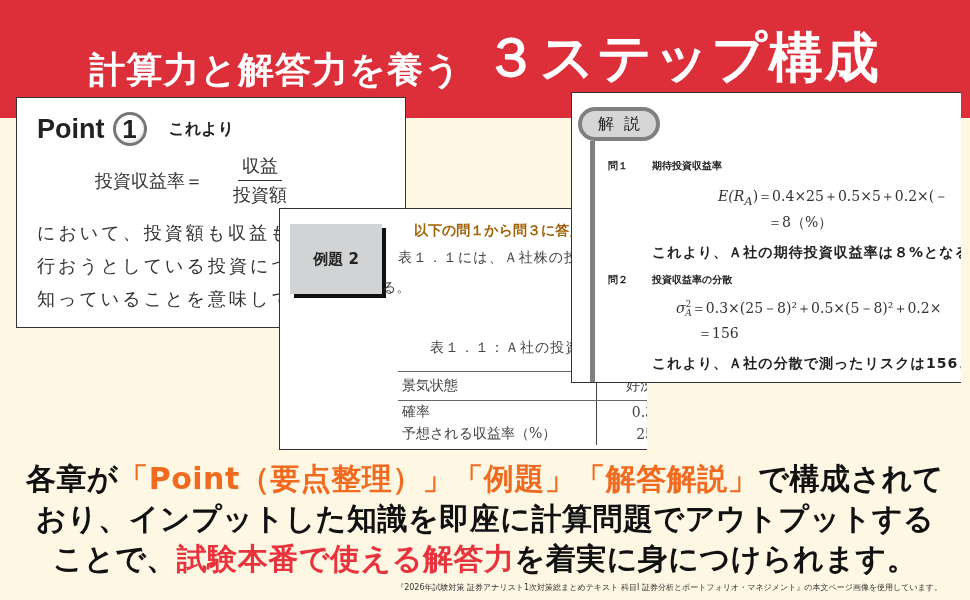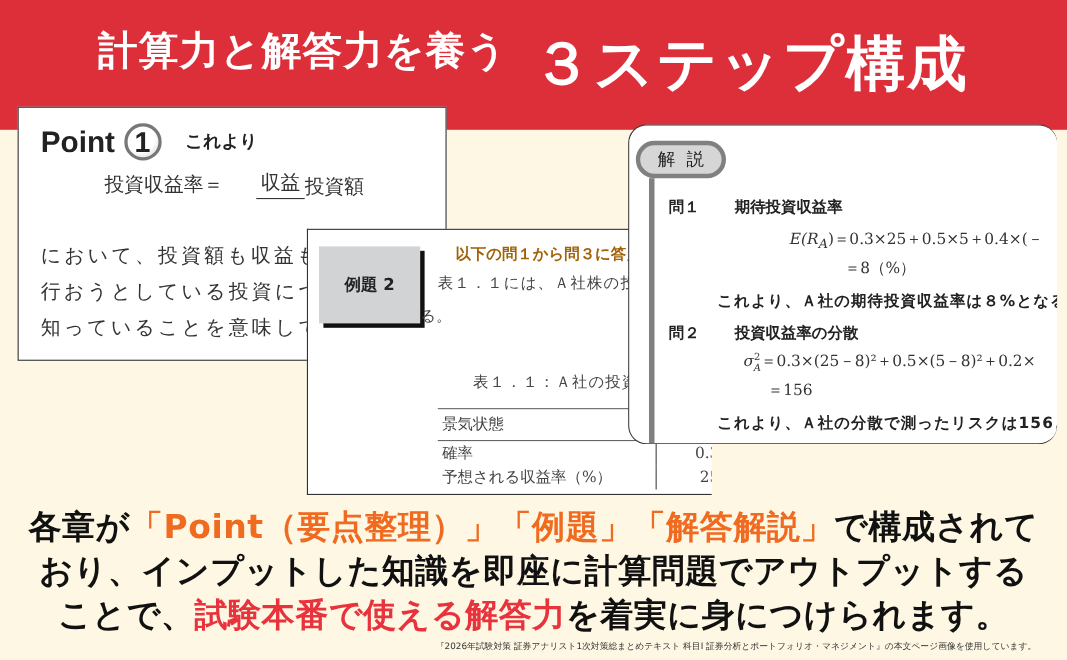--- a/index.html
+++ b/index.html
@@ -9,21 +9,21 @@
       background: #fdf7e3;
       font-family: "DejaVu Sans", "Liberation Sans", sans-serif;
       color: #1a1a1a;
     }
     .banner {
       position: absolute; left: 0; top: 0; width: 970px; height: 118px;
       background: #dc2f3a;
     }
     .banner-title {
       position: absolute; left: 0; top: 22px; width: 970px;
-      display: flex; align-items: flex-start; justify-content: center;
+      display: flex; align-items: flex-end; justify-content: center;
       color: #fff; font-weight: bold; white-space: nowrap;
     }
     .banner-title .lead { font-size: 36px; letter-spacing: 1px; }
     .banner-title .big { font-size: 54px; margin-left: 22px; letter-spacing: 2px; }
 
     .page {
       position: absolute; background: #fff; border: 1.5px solid #333;
       overflow: hidden;
     }
     
@@ -31,21 +31,21 @@
     .point-head { position: absolute; left: 20px; top: 14px; display: flex; align-items: center; }
     .point-word { font-family: "Liberation Sans", sans-serif; font-weight: bold; font-size: 27px; color: #222; }
     .point-num {
       width: 34px; height: 34px; border-radius: 50%; margin-left: 8px;
       border: 3px solid #777; background: radial-gradient(circle at 40% 35%, #fff 55%, #ccc);
       display: flex; align-items: center; justify-content: center;
       font-family: "Liberation Sans", sans-serif; font-weight: bold; font-size: 26px; color: #222;
     }
     .point-title { margin-left: 22px; font-size: 16px; font-weight: bold; color: #222; }
     .formula { position: absolute; left: 78px; top: 56px; display: flex; align-items: center; font-family: "DejaVu Serif", serif; font-size: 18px; color: #333; gap: 20px; }
-    .frac { display: inline-flex; flex-direction: row; align-items: center; margin-left: 10px; }
+    .frac { display: inline-flex; flex-direction: column; align-items: center; margin-left: 10px; }
     .frac .num { padding: 0 4px 2px; border-bottom: 1px solid #333; }
     .frac .den { padding-top: 2px; }
     .body-lines { position: absolute; left: 20px; top: 118px; font-family: "DejaVu Serif", serif; font-size: 18px; color: #333; line-height: 33px; letter-spacing: 3px; white-space: nowrap; }
 
     
     .p2 { left: 279px; top: 208px; width: 368px; height: 242px; border-right: none; }
     .ex-badge {
       position: absolute; left: 10px; top: 15px; width: 92px; height: 70px;
       background: #d1d3d4; box-shadow: 4px 4px 0 #111;
       display: flex; align-items: center; justify-content: center;
@@ -54,29 +54,29 @@
     .ex-q { position: absolute; left: 134px; top: 13px; font-weight: bold; font-size: 14px; color: #a16207; white-space: nowrap; }
     .ex-l2 { position: absolute; left: 118px; top: 40px; font-family: "DejaVu Serif", serif; font-size: 14px; color: #444; white-space: nowrap; letter-spacing: 1px; }
     .ex-l3 { position: absolute; left: 102px; top: 70px; font-family: "DejaVu Serif", serif; font-size: 14px; color: #444; }
     .ex-caption { position: absolute; left: 150px; top: 130px; font-family: "DejaVu Serif", serif; font-size: 14px; color: #444; white-space: nowrap; letter-spacing: 1px; }
     .ex-table { position: absolute; left: 118px; top: 162px; width: 260px; font-family: "DejaVu Serif", serif; font-size: 14px; color: #444; border-collapse: collapse; }
     .ex-table td { padding: 2px 4px; white-space: nowrap; }
     .ex-table tr.hdr td { border-top: 1.5px solid #666; border-bottom: 1.5px solid #666; height: 29px; margin-left: 48px; }
     .ex-table td.v { border-left: 1px solid #444; text-align: right; width: 62px; }
 
     
-    .p3 { left: 571px; top: 113px; width: 390px; height: 291px; border-right: none; border-radius: 17px; }
+    .p3 { left: 571px; top: 92px; width: 390px; height: 291px; border-right: none; }
     .kai-pill {
       position: absolute; left: 6px; top: 14px; width: 82px; height: 34px;
       border: 4px solid #808080; border-radius: 18px; background: #d6d6d6;
       display: flex; align-items: center; justify-content: center;
       font-size: 16px; color: #222; letter-spacing: 10px; padding-left: 10px;
     }
     .kai-bar { position: absolute; left: 18px; top: 48px; width: 5px; height: 250px; background: #808080; }
-    .q-row { position: absolute; left: 36px; display: flex; font-weight: bold; font-size: 14px; color: #222; white-space: nowrap; gap: 16px; }
+    .q-row { position: absolute; left: 36px; display: flex; font-weight: bold; font-size: 10px; color: #222; white-space: nowrap; }
     .q-row .q-no { width: 44px; }
     .math { position: absolute; font-family: "DejaVu Serif", serif; font-size: 14px; color: #333; white-space: nowrap; }
     .math i { font-style: italic; }
     .note { position: absolute; left: 80px; font-weight: bold; font-size: 14px; color: #222; white-space: nowrap; letter-spacing: 1px; }
 
     
     .copy { position: absolute; left: 0; width: 970px; text-align: center; font-weight: bold; font-size: 30px; color: #111; white-space: nowrap; letter-spacing: 0.5px; }
     .copy .orange { color: #f06a20; }
     .copy .red { color: #e8323c; }
     .c1 { top: 459px; }
@@ -139,21 +139,21 @@
 
 <div class="page p3">
   <div class="kai-pill">解説</div>
   <div class="kai-bar"></div>
 
   <div class="q-row" style="top:66px">
     <span class="q-no">問１</span>
     <span>期待投資収益率</span>
   </div>
   <div class="math" style="left:146px; top:95px">
-    <i>E(R</i><sub><i>A</i></sub><span>)＝0.3×25＋0.5×5＋0.4×(－</span>
+    <i>E(R</i><sub><i>A</i></sub><span>)＝0.4×25＋0.5×5＋0.2×(－</span>
   </div>
   <div class="math" style="left:196px; top:121px">＝8（%）</div>
   <div class="note" style="top:151px">これより、Ａ社の期待投資収益率は８%となる</div>
 
   <div class="q-row" style="top:180px">
     <span class="q-no">問２</span>
     <span>投資収益率の分散</span>
   </div>
   <div class="math" style="left:104px; top:206px">
     <i>σ</i><sup style="font-size:9px">2</sup><sub style="font-size:9px; margin-left:-6px"><i>A</i></sub><span>＝0.3×(25－8)²＋0.5×(5－8)²＋0.2×</span>

